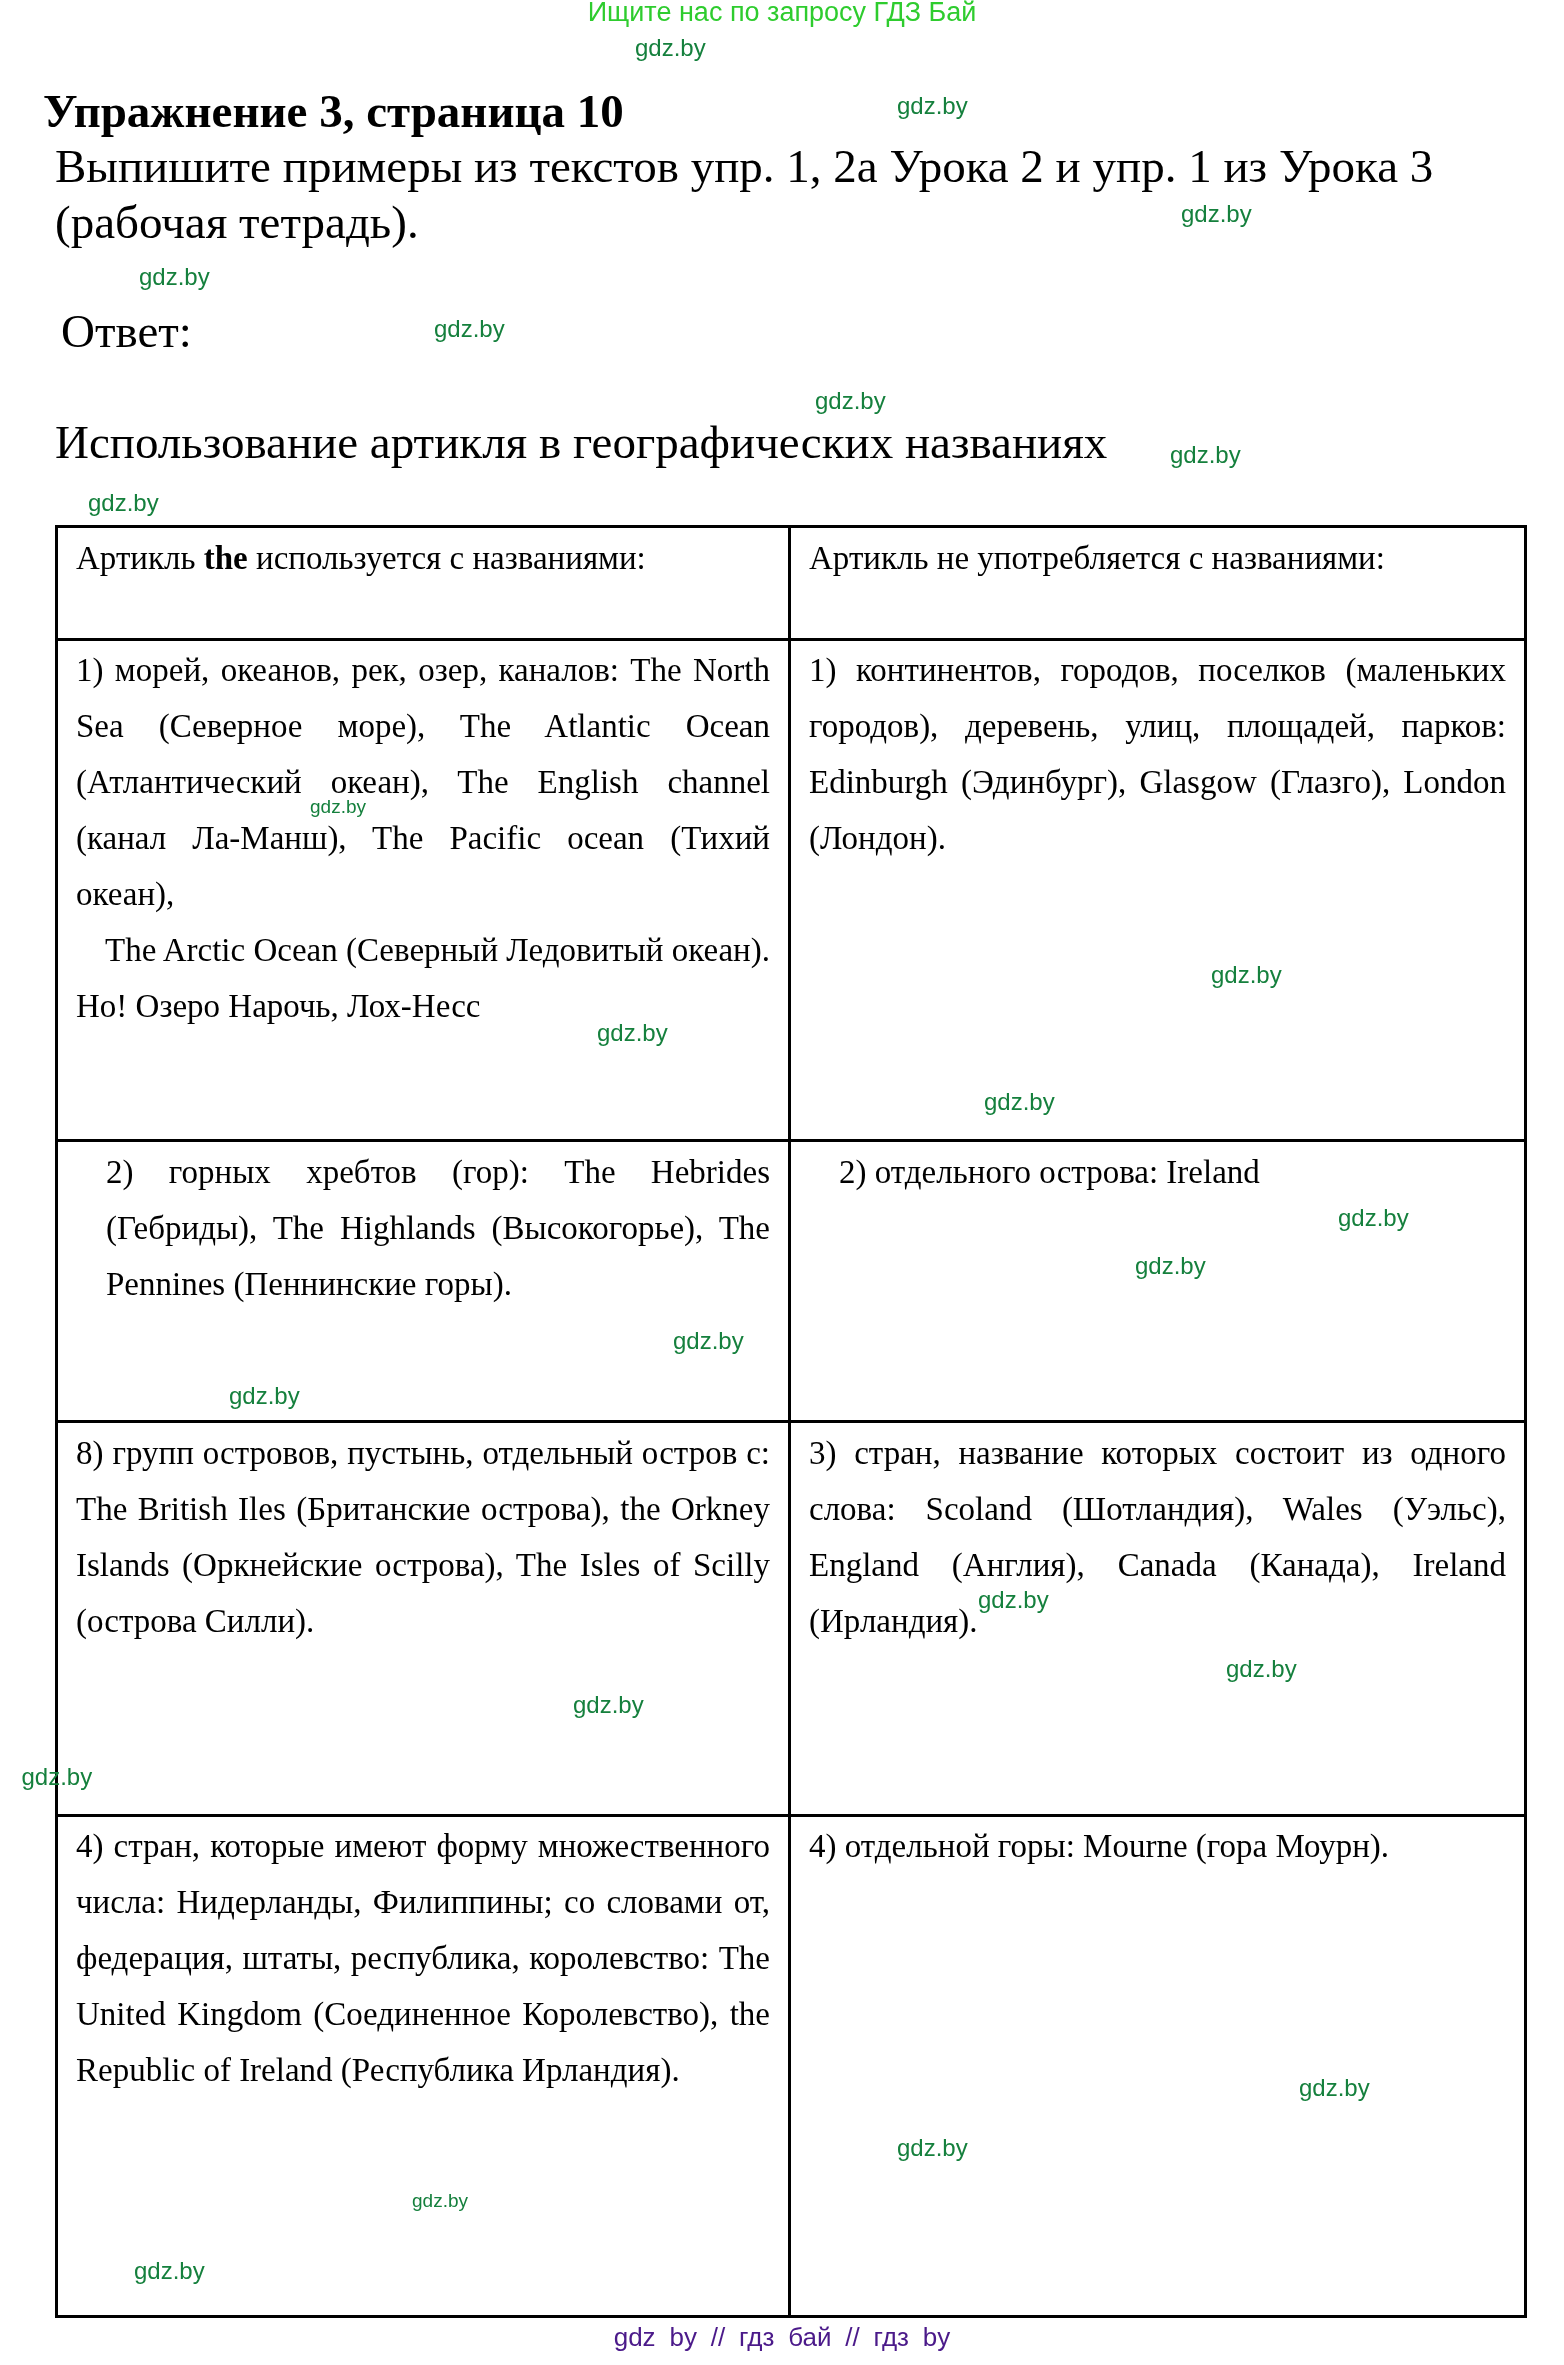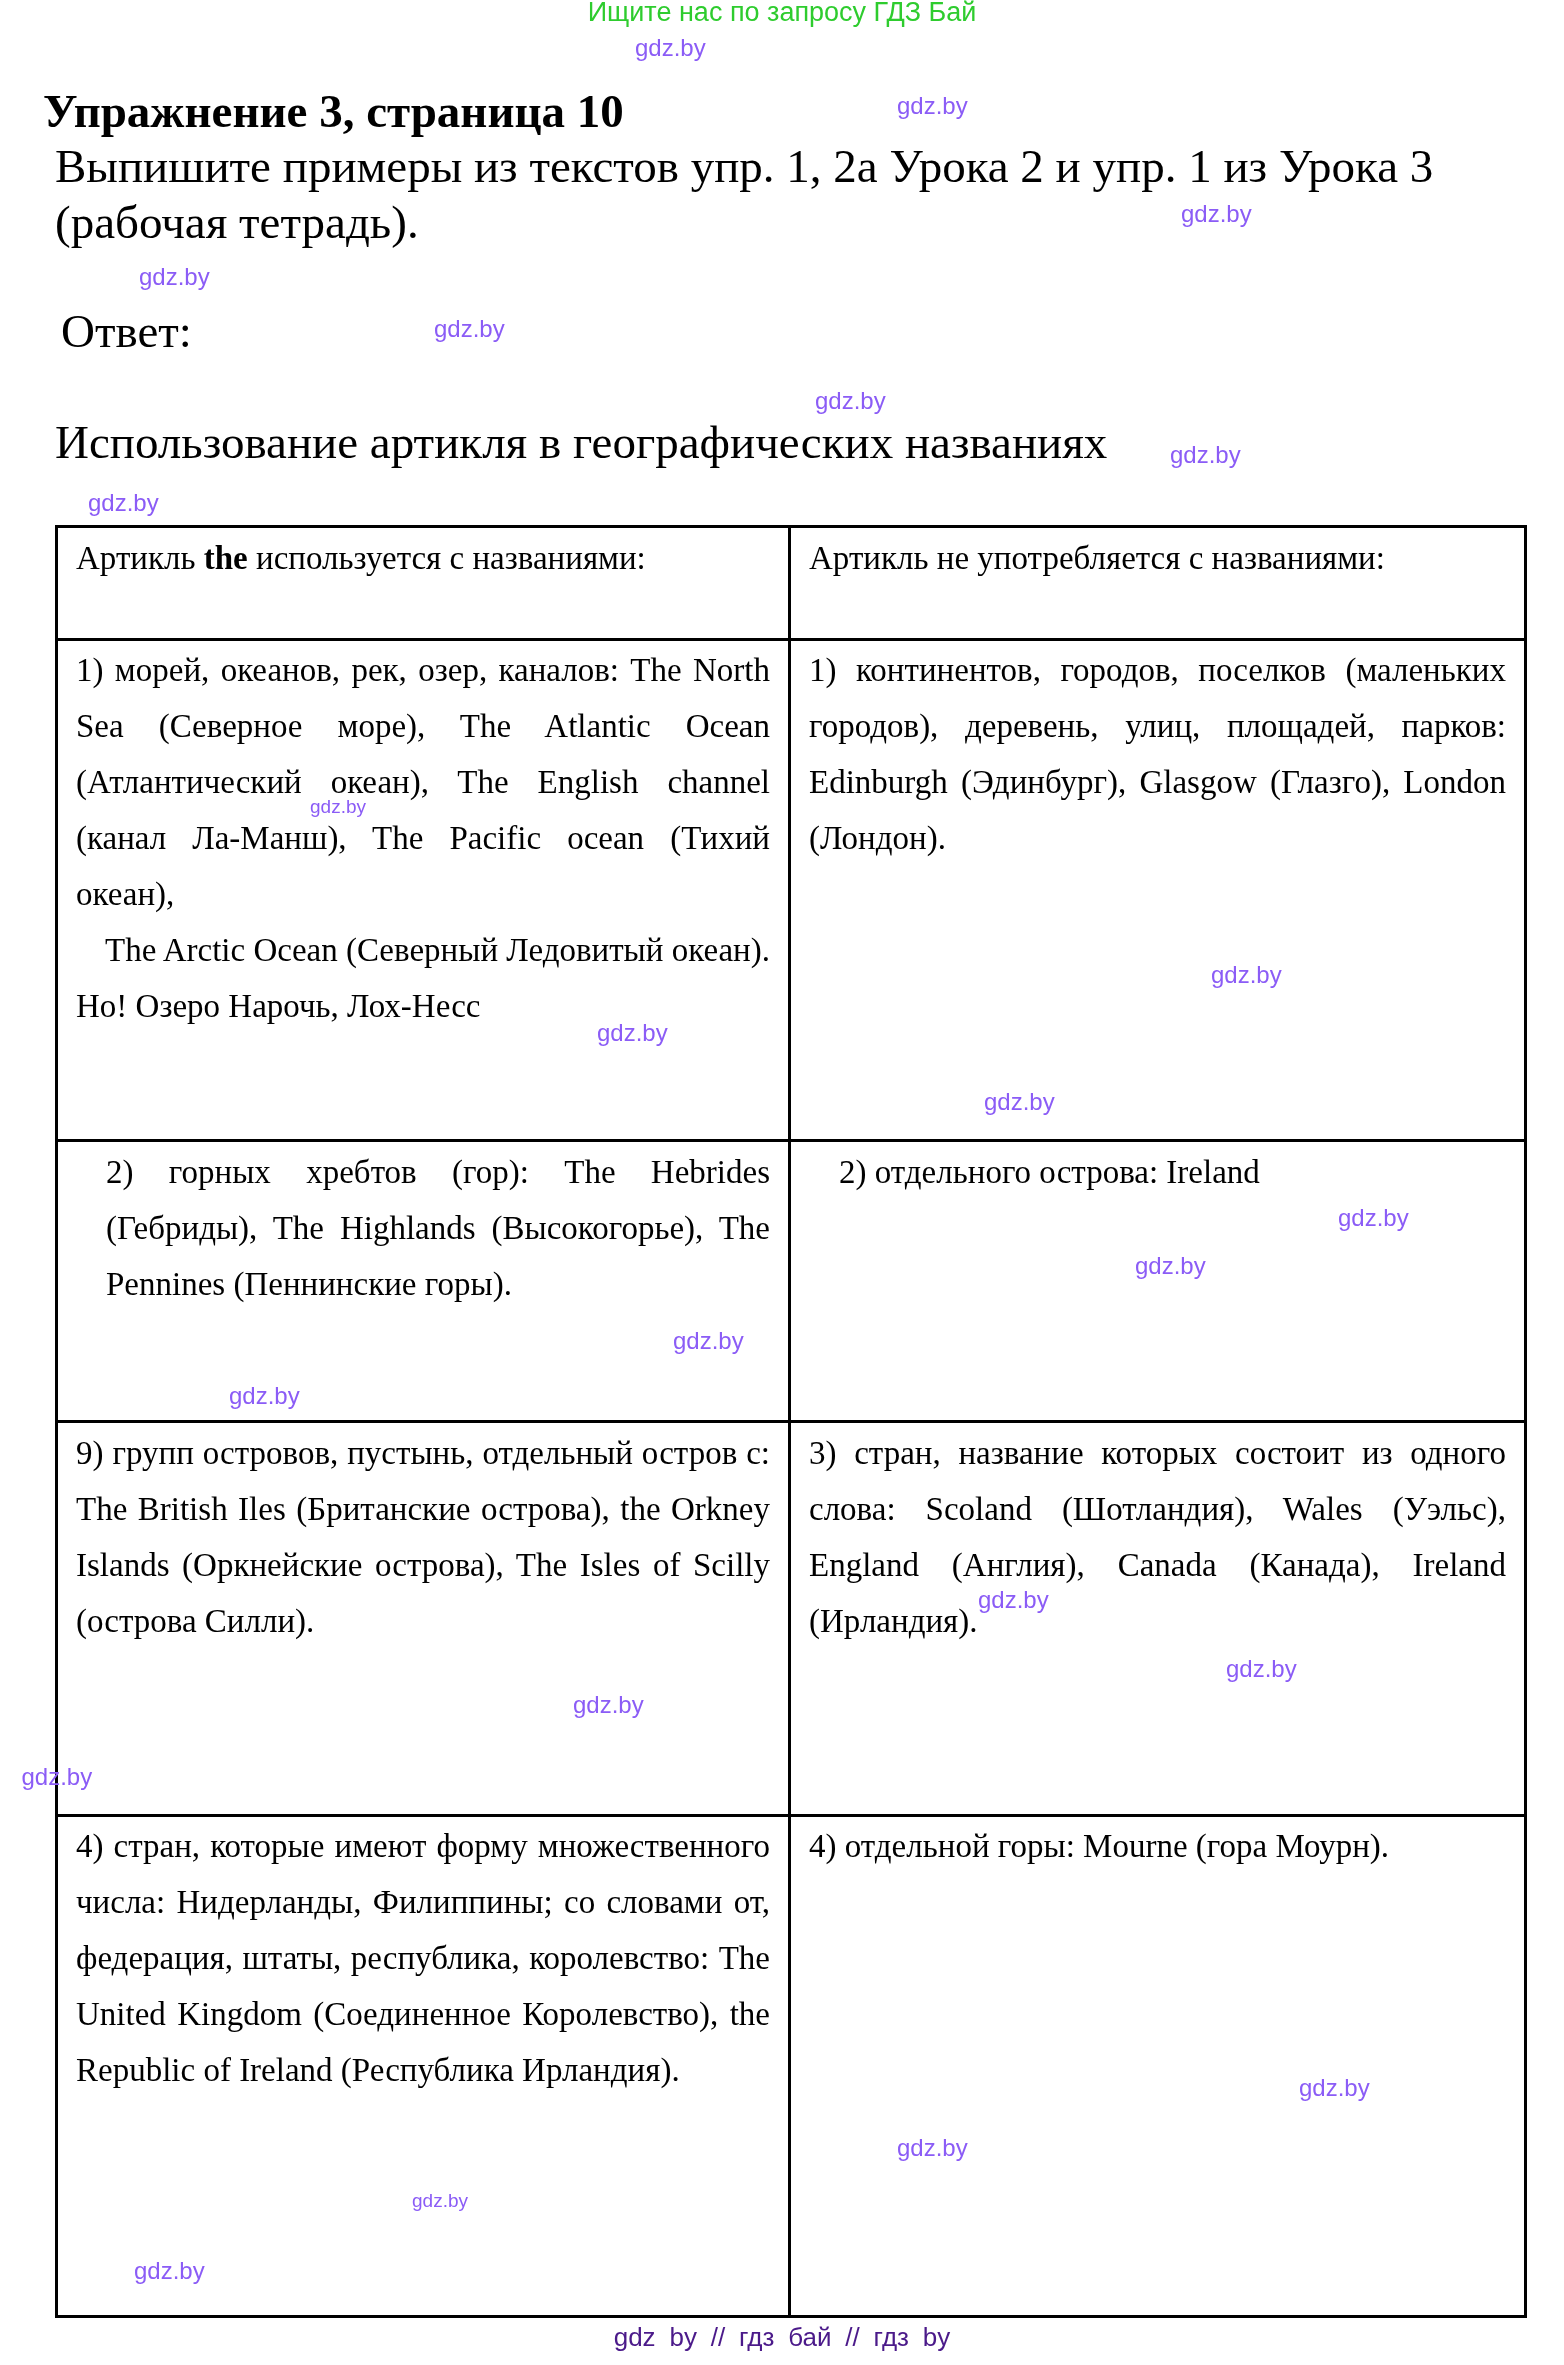--- a/index.html
+++ b/index.html
@@ -1,21 +1,21 @@
 <!DOCTYPE html>
 <html style="font-size:13.3px"><head>
 <meta charset="utf-8">
 <style>
   html, body { margin:0; padding:0; background:#ffffff; }
   body { width:1564px; height:2366px; position:relative; overflow:hidden;
          font-family:"Liberation Serif", serif; color:#000; }
   .banner { position:absolute; top:-3.3px; left:0; width:1564px; text-align:center;
             font-family:"Liberation Sans", sans-serif; font-size:27px; color:#2ecc2e; }
   .wm { position:absolute; font-family:"Liberation Sans", sans-serif; font-size:24px;
-        color:#8b5cf6; white-space:nowrap; line-height:1; }
+        color:#15803d; white-space:nowrap; line-height:1; }
   .wm.sm { font-size:19px; }
   .title { position:absolute; left:43px; top:83px; font-size:47px; font-weight:bold; line-height:56px; }
   .task { position:absolute; left:55px; top:138px; width:1458px; font-size:47px; line-height:56px; }
   .answer { position:absolute; left:55px; top:303px; font-size:47px; line-height:56px;margin-left:6px; }
   .subtitle { position:absolute; left:55px; top:414px; font-size:47px; line-height:56px; }
   table.tbl { position:absolute; left:55px; top:525px; width:1469px; border-collapse:collapse; table-layout:fixed; }
   .tbl td { border:3.3px solid #000; vertical-align:top; padding:1.7px 18px 0 18px; font-size:33px; line-height:56px; }
   .tbl td.just { text-align:justify; }
   .tbl col.c1 { width:733px; }
   .tbl col.c2 { width:736px; }
@@ -55,21 +55,21 @@
       <span class="cell-line" style="text-align:right">The Arctic Ocean (Северный Ледовитый океан).</span>
       <span class="cell-line" style="text-align:left">Но! Озеро Нарочь, Лох-Несс</span>
     </td>
     <td class="just">1) континентов, городов, поселков (маленьких городов), деревень, улиц, площадей, парков: Edinburgh (Эдинбург), Glasgow (Глазго), London (Лондон).</td>
   </tr>
   <tr class="r2">
     <td class="just">2) горных хребтов (гор): The Hebrides (Гебриды), The Highlands (Высокогорье), The Pennines (Пеннинские горы).</td>
     <td>2) отдельного острова: Ireland</td>
   </tr>
   <tr class="r3">
-    <td class="just">9) групп островов, пустынь, отдельный остров с: The British Iles (Британские острова), the Orkney Islands (Оркнейские острова), The Isles of Scilly (острова Силли).</td>
+    <td class="just">8) групп островов, пустынь, отдельный остров с: The British Iles (Британские острова), the Orkney Islands (Оркнейские острова), The Isles of Scilly (острова Силли).</td>
     <td class="just">3) стран, название которых состоит из одного слова: Scoland (Шотландия), Wales (Уэльс), England (Англия), Canada (Канада), Ireland (Ирландия).</td>
   </tr>
   <tr class="r4">
     <td class="just">4) стран, которые имеют форму множественного числа: Нидерланды, Филиппины; со словами от, федерация, штаты, республика, королевство: The United Kingdom (Соединенное Королевство), the Republic of Ireland (Республика Ирландия).</td>
     <td>4) отдельной горы: Mourne (гора Моурн).</td>
   </tr>
 </tbody>
   </table>
 
 <span class="wm" style="left:635px;top:36px">gdz.by</span>

